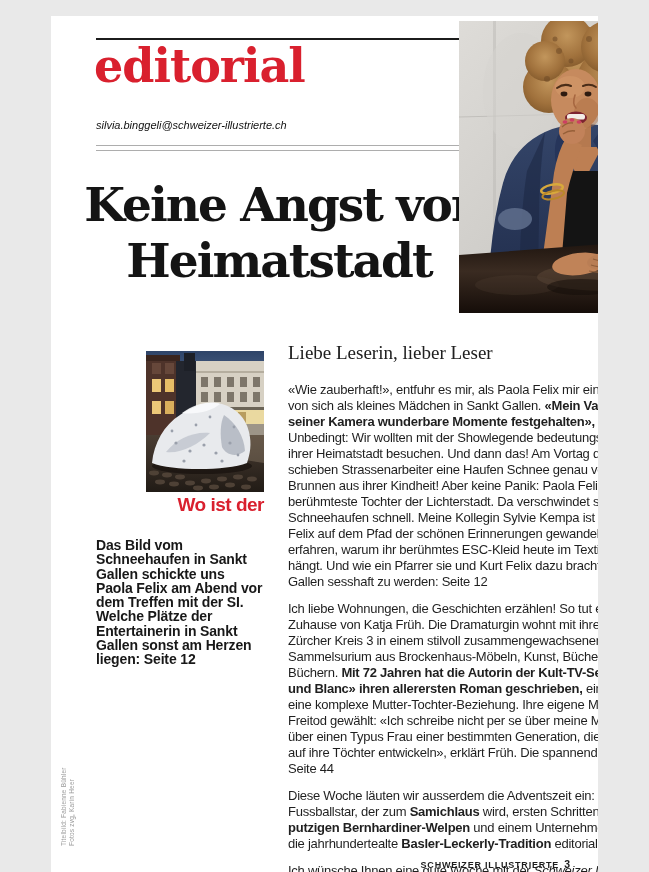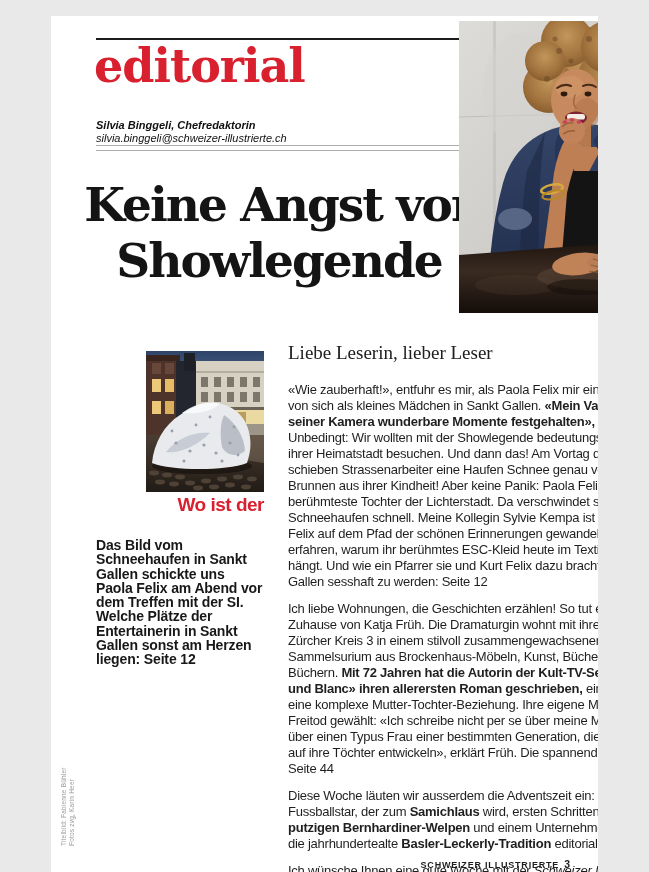--- a/index.html
+++ b/index.html
@@ -72,29 +72,28 @@
   <div class="credits">
     <div>Titelbild: Fabienne Bühler</div>
     <div>Fotos zvg, Karin Heer</div>
   </div>
 
   <div class="toprule"></div>
 
   <h1 class="section">editorial</h1>
 
   <div class="byline">
-    <div class="byline-name">Silvia Binggeli, Chefredaktorin</div>
     <div class="byline-email">silvia.binggeli@schweizer-illustrierte.ch</div>
   </div>
 
   <div class="dblrule"></div>
 
   <div class="headline">
     <div>Keine Angst vor</div>
-    <div>Showlegende</div>
+    <div>Heimatstadt</div>
   </div>
 
   <div class="portrait">
     <svg viewBox="0 0 241 292" aria-hidden="true">
       <defs>
         <linearGradient id="wallG" x1="0" y1="0" x2="1" y2="1">
           <stop offset="0" stop-color="#dedcd8"></stop>
             <stop offset="0.55" stop-color="#cdcbc7"></stop>
             <stop offset="1" stop-color="#c3c1bd"></stop>
         </linearGradient>

